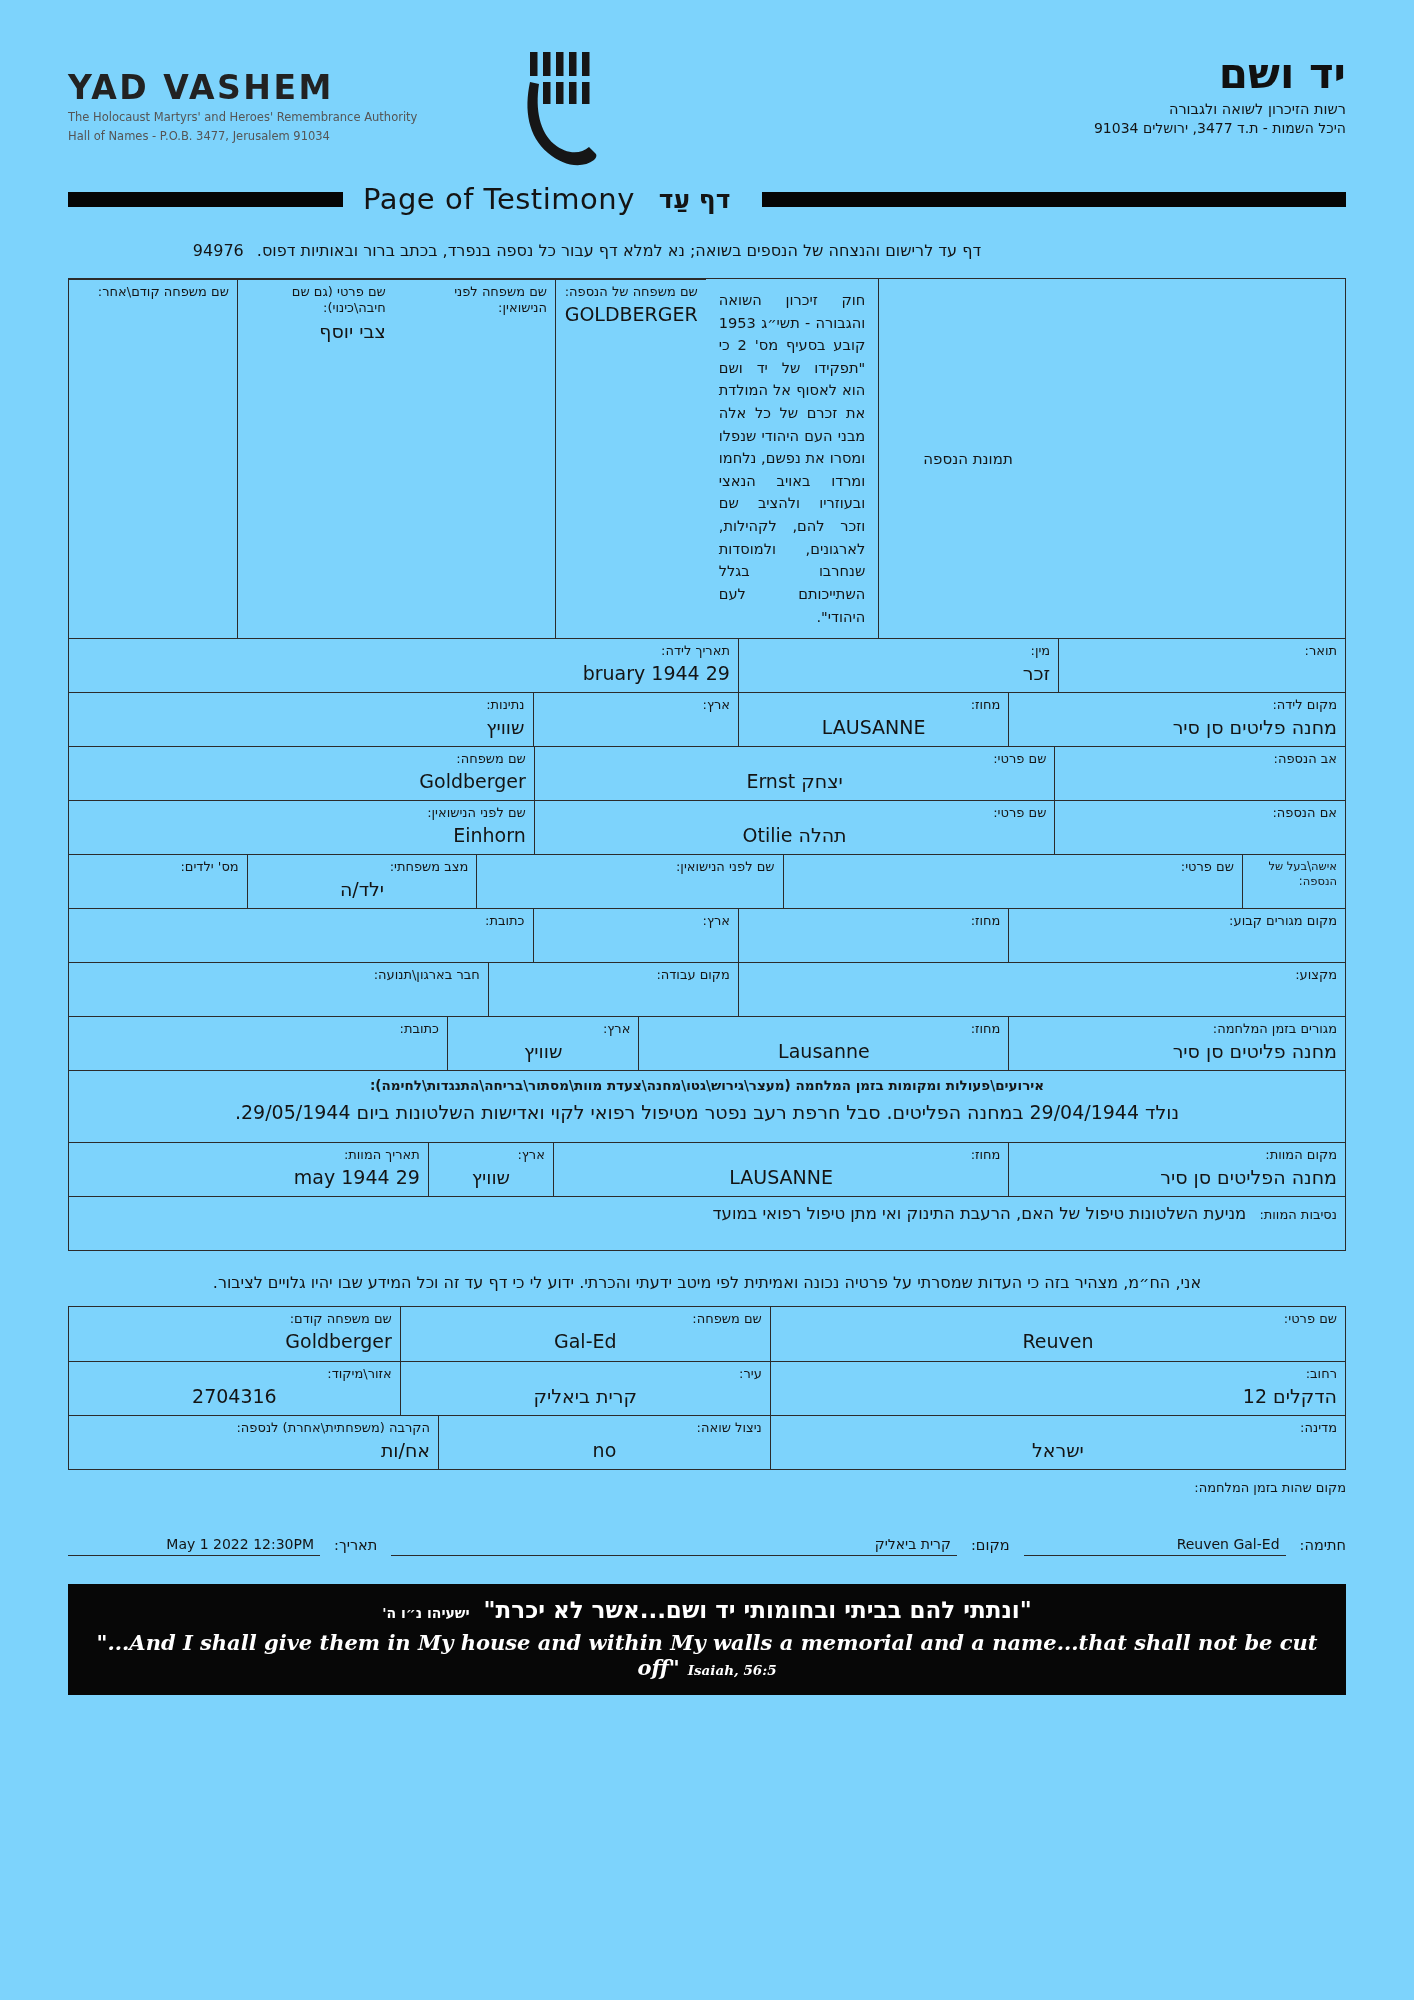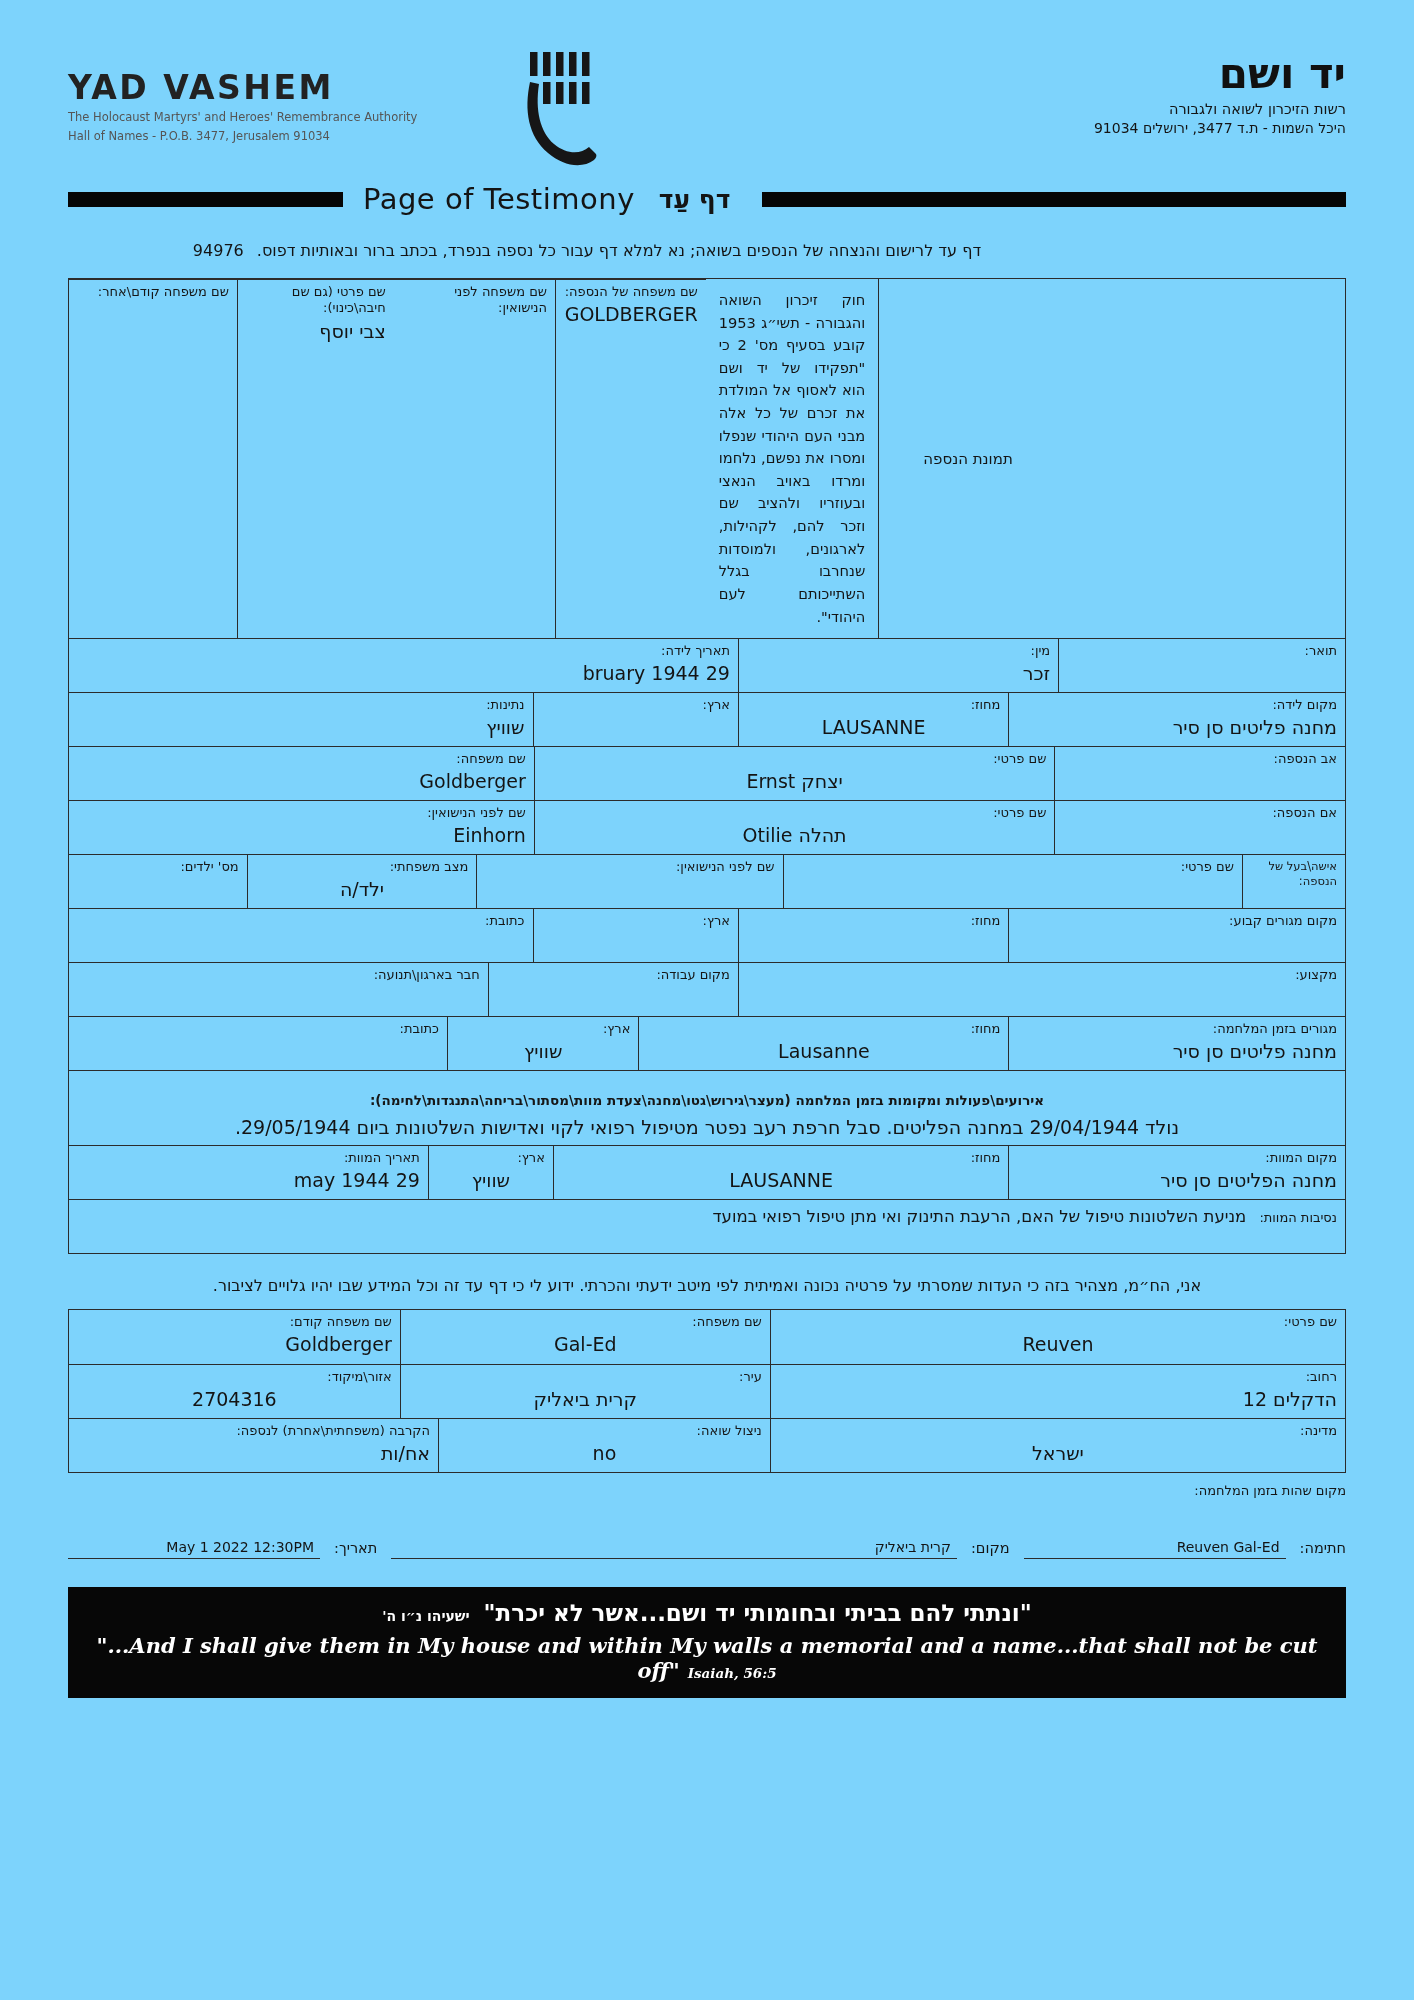--- a/index.html
+++ b/index.html
@@ -54,21 +54,21 @@
   .photo-cell { width: 36.5%; display: flex; align-items: center; justify-content: flex-end;
                 padding-left: 44px; font-size: 15px; }
   .stack { flex: 1; display: flex; flex-direction: row; }
   .stack > div + div { border-top: 1px solid #2b2b2b; }
   .legal-cell { flex: 1; min-height: 112px; padding: 10px 13px; font-size: 14.6px;
                 line-height: 1.55; text-align: justify; }
   .srow { display: flex; min-height: 56px; }
   .srow > .pcell + .pcell { border-right: 1px solid #2b2b2b; }
 
   .r-events { min-height: 72px; }
-  .r-events .lbl { text-align: center; font-weight: bold; font-size: 13.5px; margin-top: 17px; }
+  .r-events .lbl { text-align: center; font-weight: bold; font-size: 13.5px; margin-top: 2px; }
   .r-events .val { text-align: center; margin-top: 7px; }
   .inline-field { padding-top: 7px; }
   .inline-field .lbl { display: inline; }
   .val-inline { font-size: 16.5px; margin-right: 8px; }
 
   
   .declaration { direction: rtl; text-align: center; font-size: 16px; margin: 22px 0 0; }
   .lower { margin-top: 14px; }
   .wartime-loc { direction: rtl; font-size: 13.5px; margin-top: 9px; }
 

